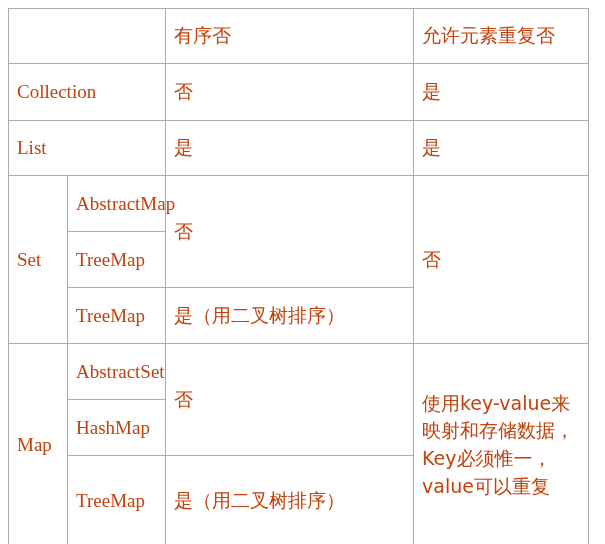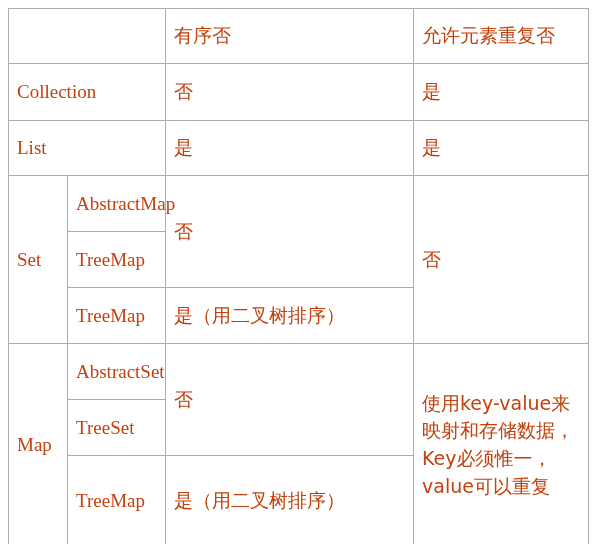--- a/index.html
+++ b/index.html
@@ -130,21 +130,21 @@
       </tr>
 
       <tr class="r-sub">
         <td class="label-cell top-align" rowspan="3">Map</td>
         <td class="label-cell">AbstractSet</td>
         <td class="cjk span2" rowspan="2">否</td>
         <td class="cjk desc" rowspan="3">使用key-value来映射和存储数据，Key必须惟一，value可以重复</td>
       </tr>
 
       <tr class="r-sub">
-        <td class="label-cell">TreeSet</td>
+        <td class="label-cell">HashMap</td>
       </tr>
 
       <tr class="r-last">
         <td class="label-cell top-align">TreeMap</td>
         <td class="cjk top-align">是（用二叉树排序）</td>
       </tr>
 
     </tbody>
   </table>
 

